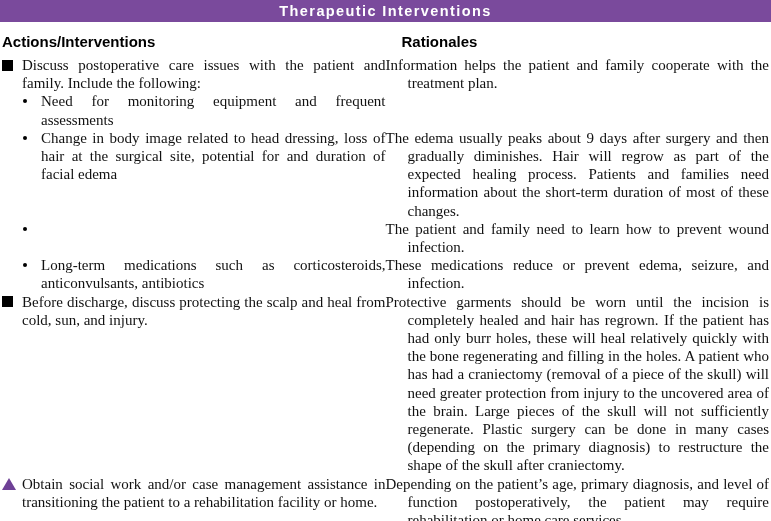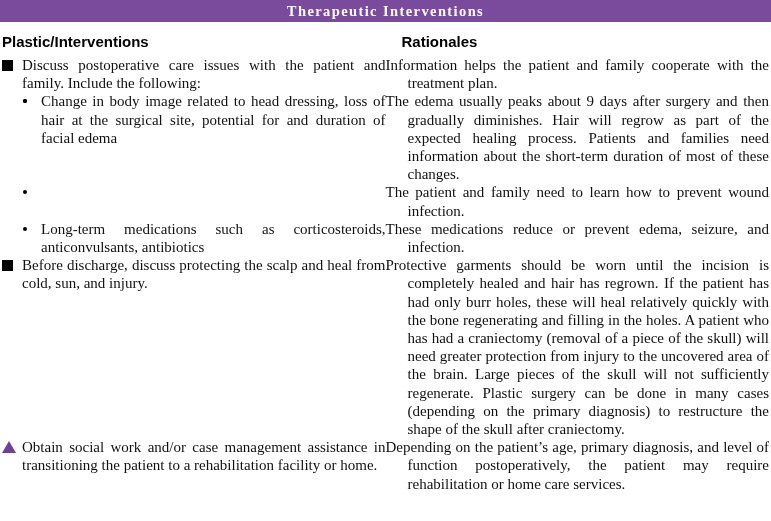--- a/index.html
+++ b/index.html
@@ -20,21 +20,21 @@
   }
   .title-bar {
     height: 22px;
     background: var(--purple-bar);
     display: flex;
     align-items: center;
     justify-content: center;
   }
   .title-bar .title-text {
     color: #ffffff;
-    font-family: Liberation Serif, serif;
+    font-family: Liberation Sans, sans-serif;
     font-weight: bold;
     font-size: 14.5px;
     letter-spacing: 1.4px;
   }
   .content {
     padding: 0 2px;
   }
   .col-headers {
     display: grid;
     grid-template-columns: 1fr 1fr;
@@ -99,35 +99,36 @@
 </style>
 </head>
 <body>
 
 <div class="page">
   <header class="title-bar">
     <span class="title-text">Therapeutic Interventions</span>
   </header>
   <div class="content">
     <div class="col-headers">
-      <div>Plastic/Interventions</div>
+      <div>Actions/Interventions</div>
       <div>Rationales</div>
     </div>
     <div class="rows" id="rows">
   <div class="pair">
     <div class="cell action">
       <span class="marker square"></span>
       <span class="action-text">Discuss postoperative care issues with the patient and family. Include the following:</span>
     </div>
     <div class="cell rationale">Information helps the patient and family cooperate with the treatment plan.</div>
   </div>
 
   <div class="pair">
     <div class="cell action sub">
       <span class="marker dot"></span>
+      <span class="action-text">Need for monitoring equipment and frequent assessments</span>
     </div>
   </div>
 
   <div class="pair">
     <div class="cell action sub">
       <span class="marker dot"></span>
       <span class="action-text">Change in body image related to head dressing, loss of hair at the surgical site, potential for and duration of facial edema</span>
     </div>
     <div class="cell rationale">The edema usually peaks about 9 days after surgery and then gradually diminishes. Hair will regrow as part of the expected healing process. Patients and families need information about the short-term duration of most of these changes.</div>
   </div>

